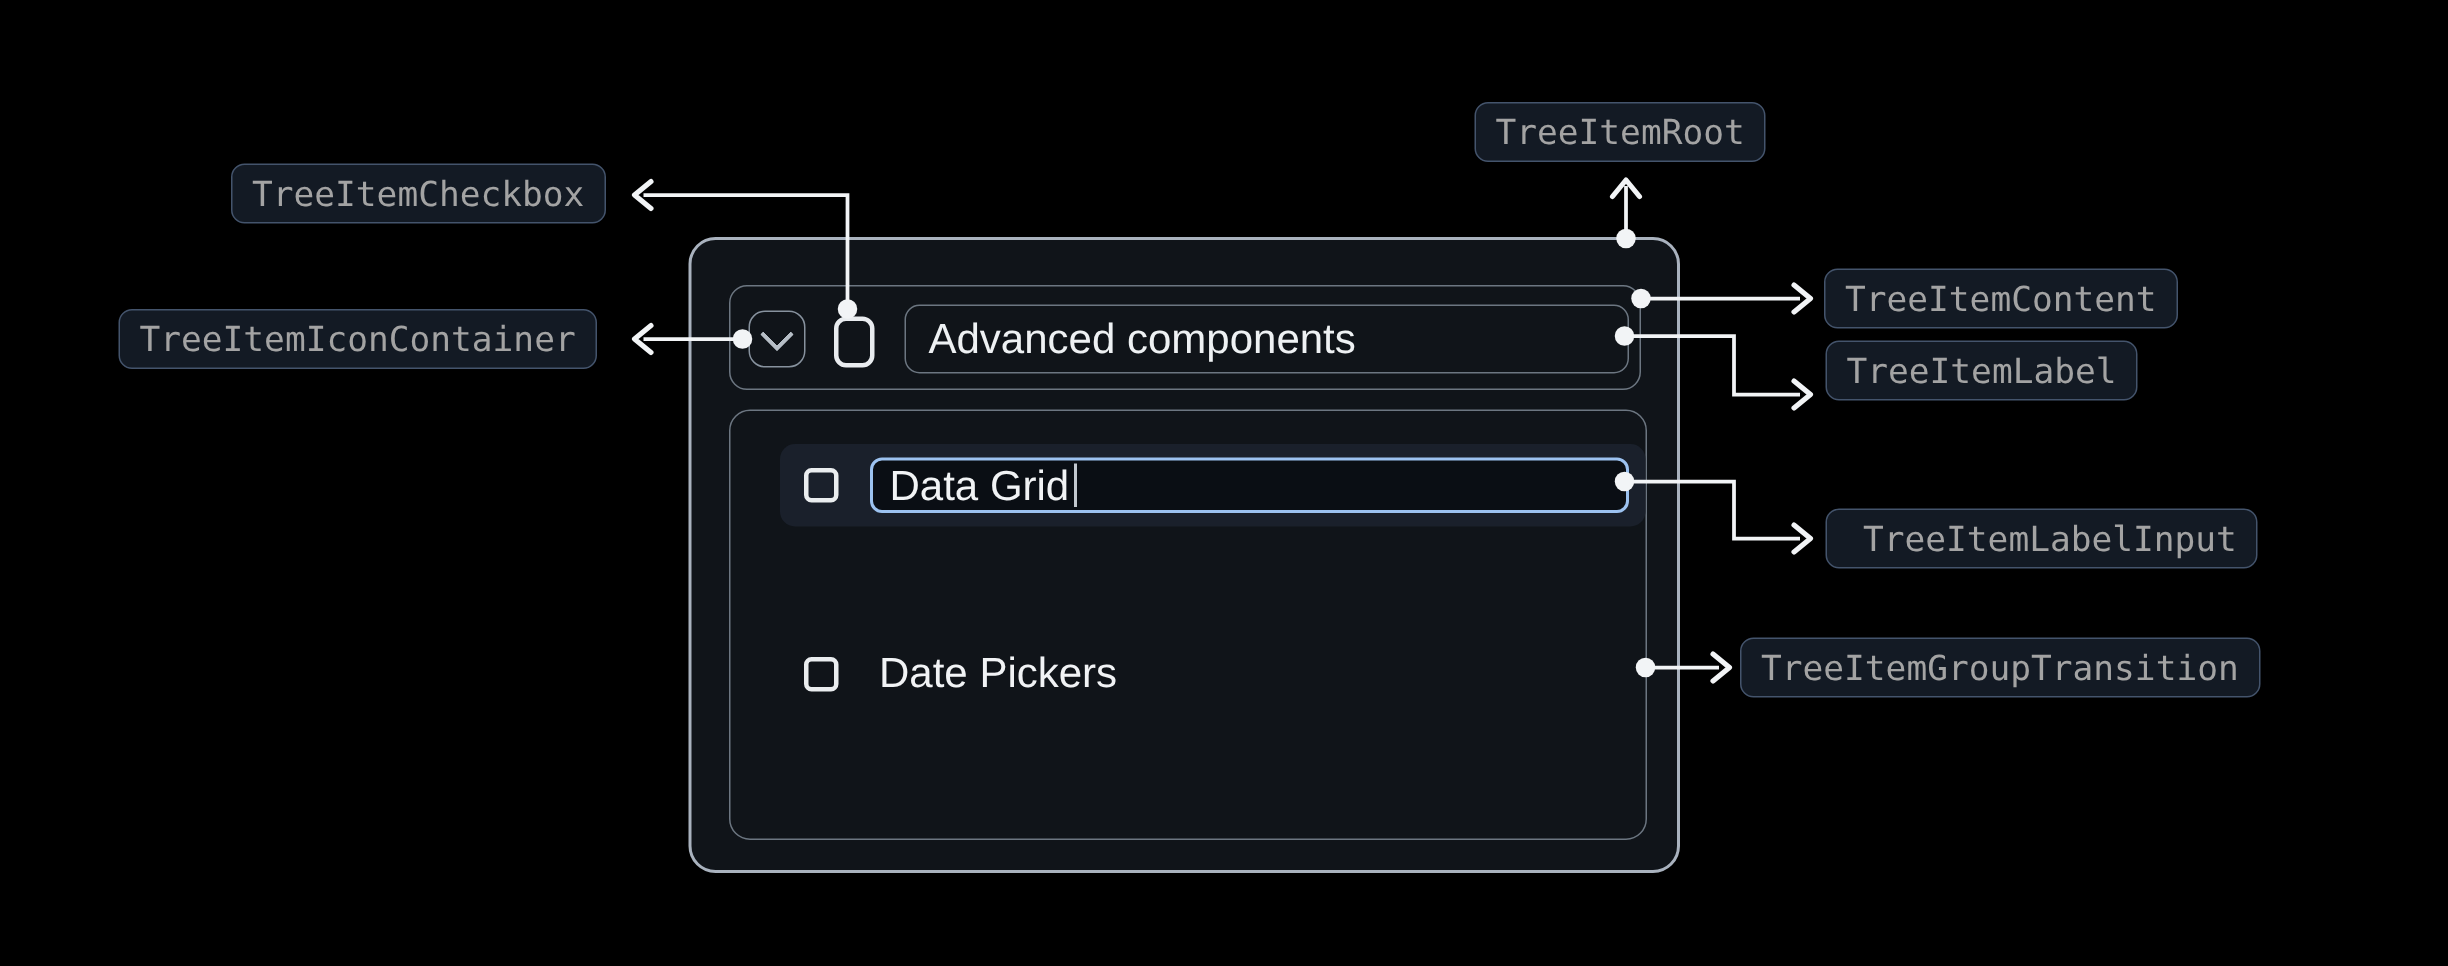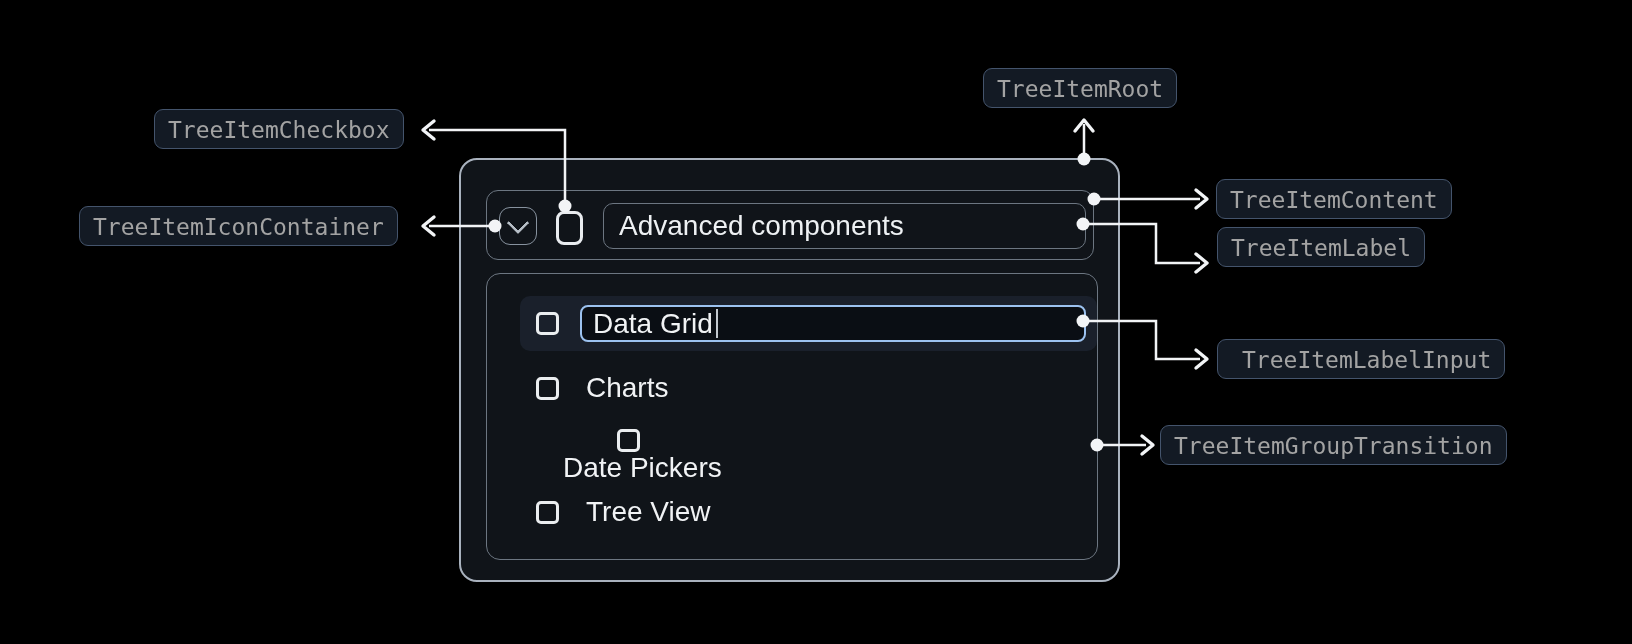--- a/index.html
+++ b/index.html
@@ -75,21 +75,21 @@
     box-sizing:border-box; display:flex; align-items:center; padding-left:11px;
     font-size:28px; color:#f1f3f5; white-space:nowrap;
   }
   .caret { width:2px; height:29px; background:#c2c8cf; margin-left:3px; flex:none; }
   .child-row {
     position:absolute; left:49px; height:40px;
     display:flex; align-items:center;
   }
   .child-row .lbl { margin-left:27px; font-size:28px; color:#f1f3f5; white-space:nowrap; }
   #row-charts  { top:94px; }
-  #row-date    { top:155px;flex-direction:column; }
+  #row-date    { top:155px; }
   #row-tree    { top:218px; }
 
   
   #connectors { position:absolute; left:0; top:0; z-index:10; pointer-events:none; }
 </style>
 </head>
 <body>
 
 <svg id="connectors" width="1632" height="644" viewBox="0 0 1632 644">
   <g fill="none" stroke="#f2f4f6" stroke-width="2.5">
@@ -149,29 +149,21 @@
   <div class="abs group">
 
     <div class="abs row-editing">
       <span class="cb"></span>
       <div class="abs edit-input">
         <span>Data Grid</span>
         <span class="caret"></span>
       </div>
     </div>
 
-    <div class="child-row" id="row-charts">
-      <span class="cb"></span>
-      <span class="lbl">Charts</span>
-    </div>
 
     <div class="child-row" id="row-date">
       <span class="cb"></span>
       <span class="lbl">Date Pickers</span>
     </div>
 
-    <div class="child-row" id="row-tree">
-      <span class="cb"></span>
-      <span class="lbl">Tree View</span>
-    </div>
 
   </div>
 </div>
 
 </body></html>

